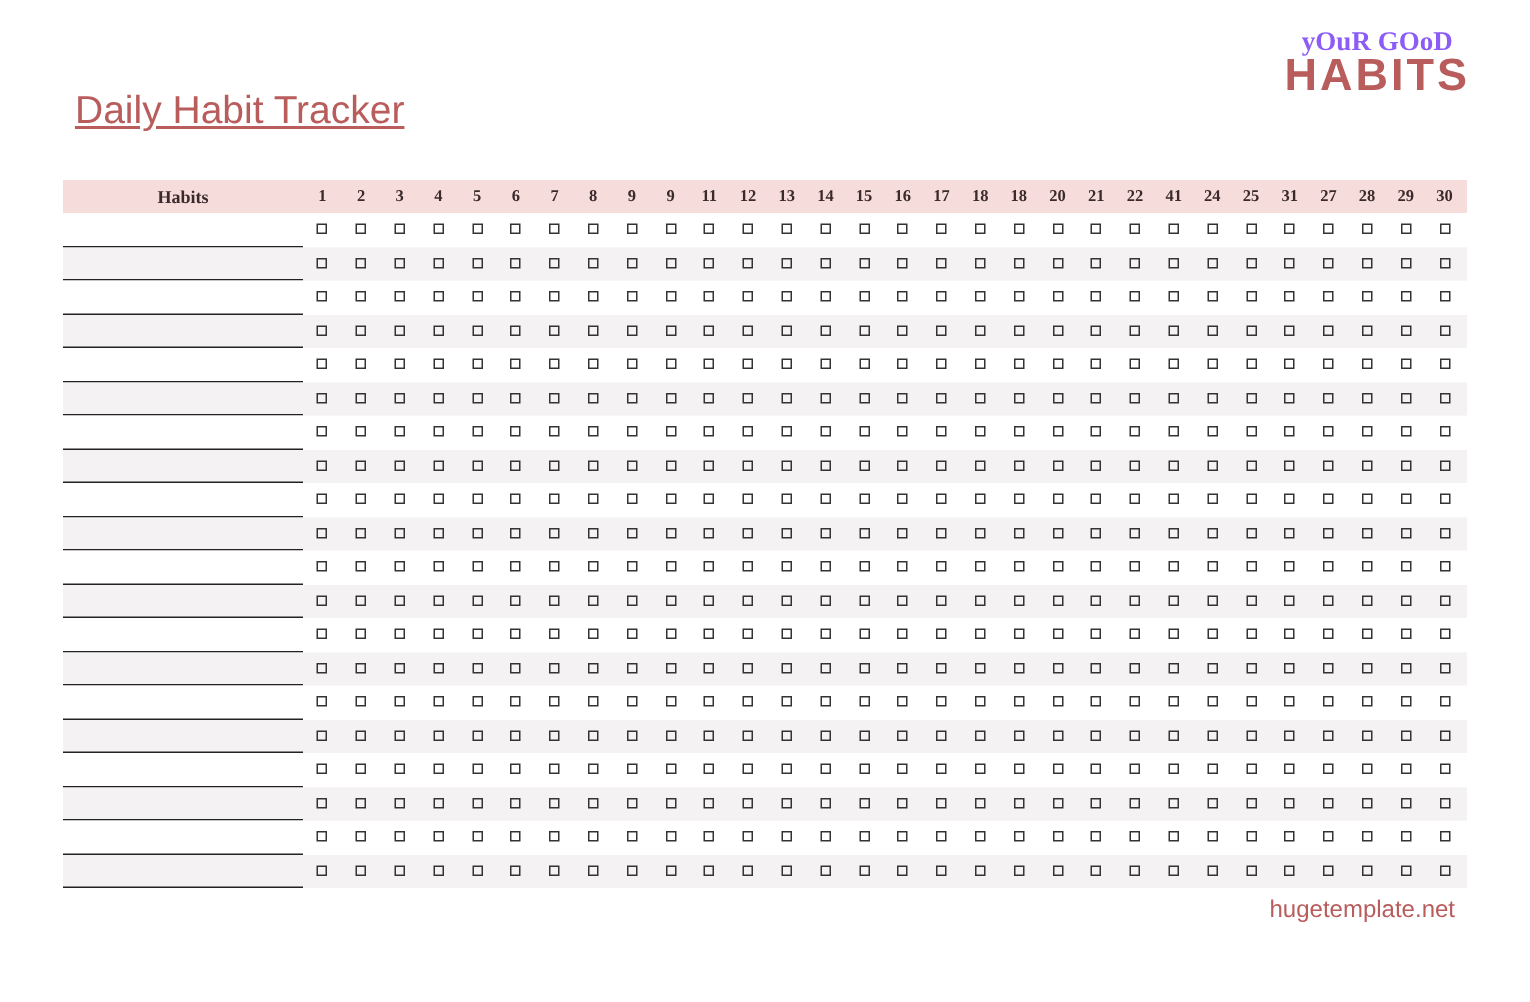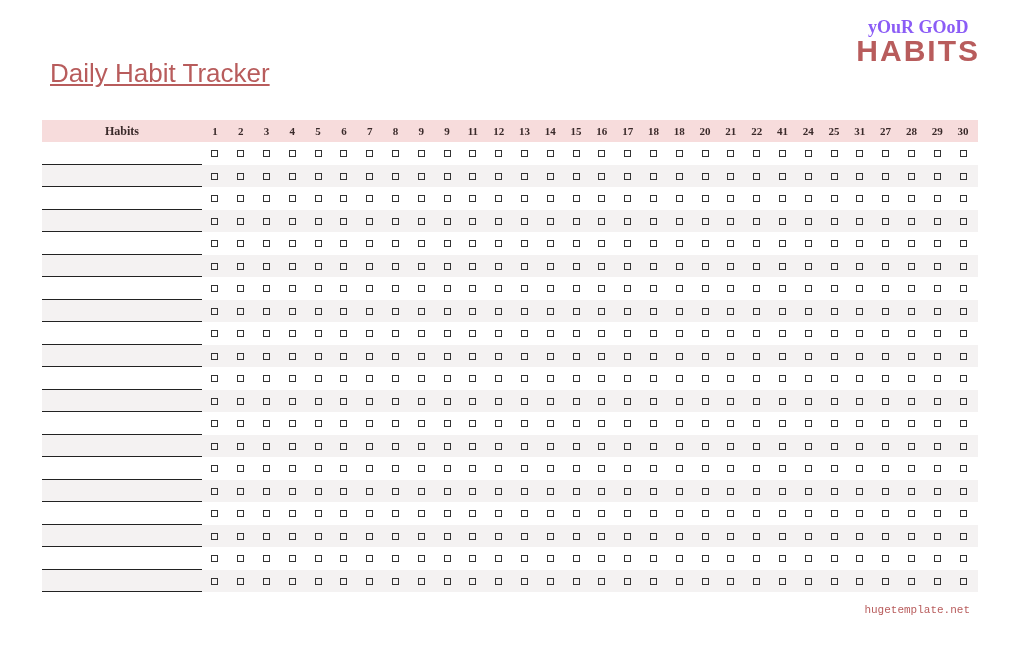--- a/index.html
+++ b/index.html
@@ -104,22 +104,22 @@
     display: inline-block;
     width: 7px;
     height: 7px;
     border: 1px solid #333;
     vertical-align: middle;
   }
   .footer {
     position: absolute;
     bottom: 52px;
     right: 50px;
-    font-family: Liberation Mono, monospace;
-    font-size: 11px;
+    font-family: Liberation Sans, sans-serif;
+    font-size: 16px;
     color: #b85c5c;
     margin-left: 30px;
   }
 </style>
 </head>
 <body>
 
 <div class="title">Daily Habit Tracker</div>
 
 <div class="motto">

